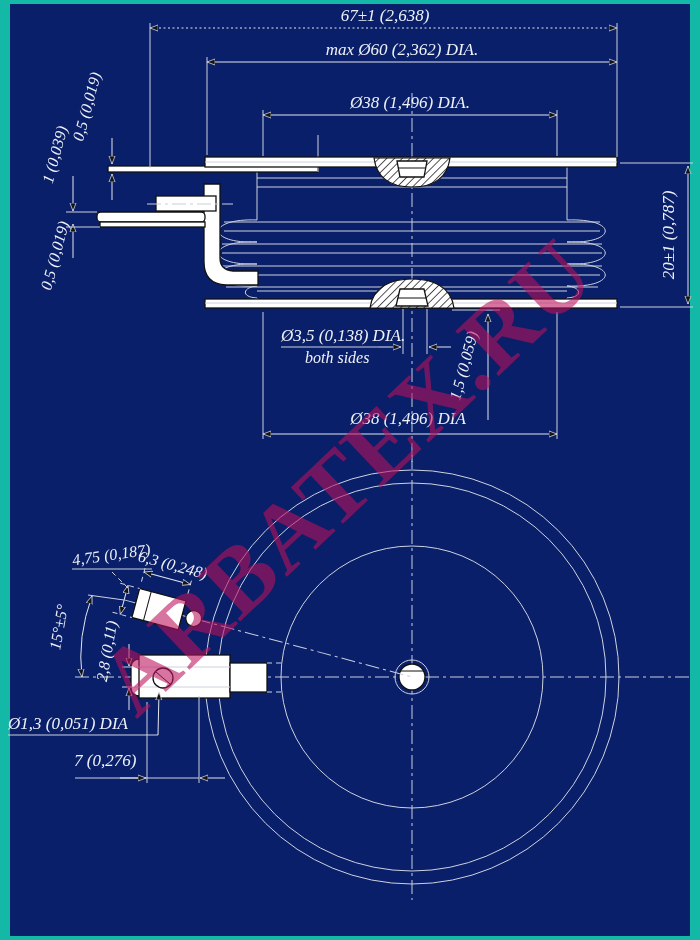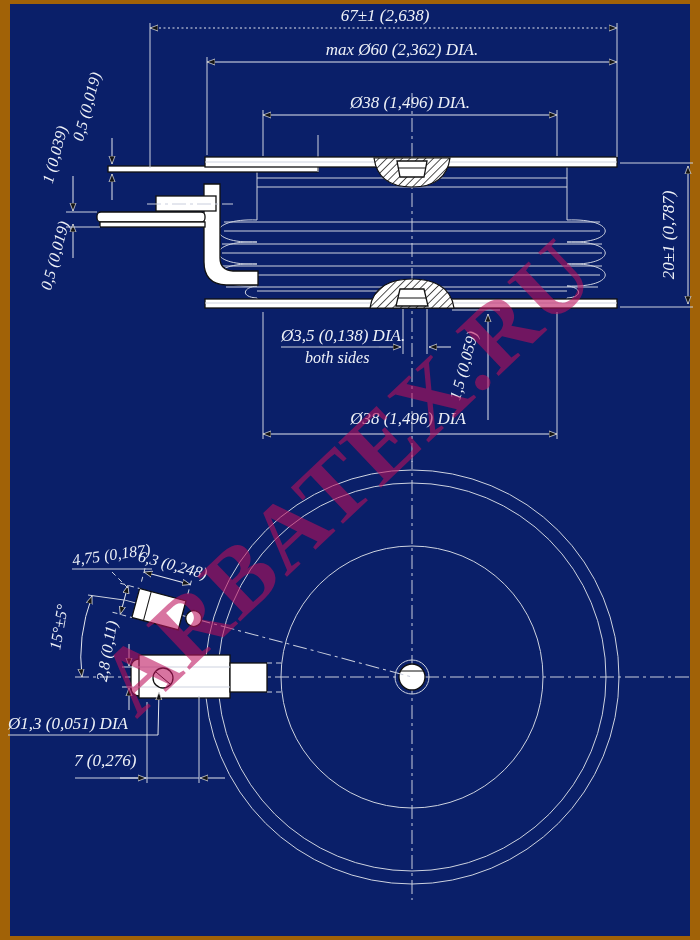--- a/index.html
+++ b/index.html
@@ -1,16 +1,16 @@
 <!DOCTYPE html>
 <html><head>
 <meta charset="utf-8">
 <style>
   html,body{margin:0;padding:0;background:#ffffff;}
-  .stage{width:700px;height:940px;position:relative;background:#a16207;}
+  .stage{width:700px;height:940px;position:relative;background:#14b8a6;}
   svg{display:block;}
   .thin{stroke:#cdd2df;stroke-width:1;fill:none;}
   .dim{stroke:#e3e6ee;stroke-width:1;fill:none;}
   .dash{stroke:#cdd2df;stroke-width:1;fill:none;stroke-dasharray:5 4;}
   .cl{stroke:#c9cedd;stroke-width:1;fill:none;stroke-dasharray:14 4 3 4;}
   .shape{fill:#ffffff;stroke:#111111;stroke-width:1.3;}
   .edge{stroke:#111111;stroke-width:1;fill:none;}
   .lbl{fill:#eef1f7;font:italic 17px "Liberation Serif", serif;}
   .lbl.sm{font-size:16px;}
   .wm{font:bold 95px "Liberation Serif", serif;letter-spacing:2px;}

